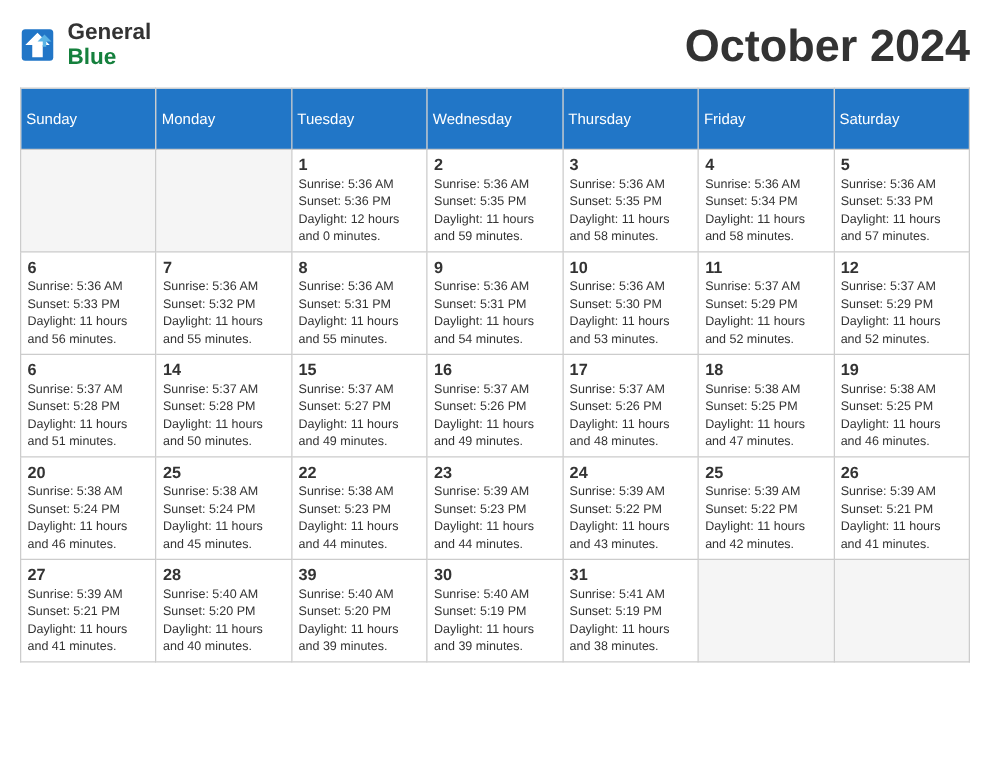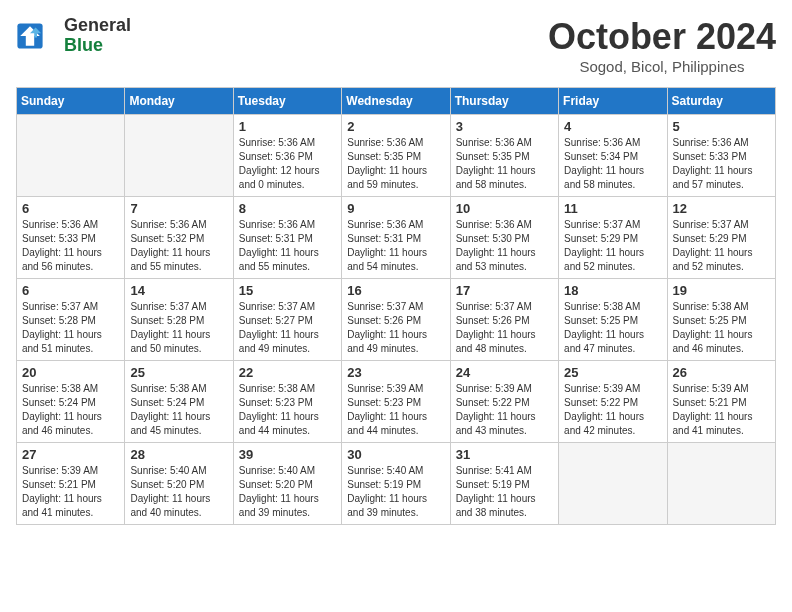--- a/index.html
+++ b/index.html
@@ -12,21 +12,21 @@
     }
     .header {
       display: flex;
       justify-content: space-between;
       align-items: flex-start;
       margin-bottom: 12px;
     }
     .logo {
       display: flex;
       align-items: center;
-      gap: 20px;
+      gap: 10px;
     }
     .logo-text {
       font-size: 18px;
       font-weight: bold;
       color: #333;
       line-height: 1.1;
     }
     .logo-text span { color: #15803d; }
     .logo-icon {
       width: 28px;
@@ -46,22 +46,22 @@
     }
     table {
       width: 100%;
       border-collapse: collapse;
       table-layout: fixed;
     }
     th {
       background-color: #2176c7;
       color: #fff;
       font-size: 12px;
-      font-weight: bold;
-      padding: 6px 4px;
+      font-weight: normal;
+      padding: 17px 4px;
       text-align: left;
       border: 1px solid #ccc;
     }
     td {
       vertical-align: top;
       border: 1px solid #ccc;
       padding: 4px 5px;
       font-size: 10px;
       color: #333;
       height: 80px;
@@ -91,21 +91,20 @@
       <rect x="2" y="2" width="36" height="36" rx="4" fill="#2176c7"></rect>
       <polygon points="20,6 34,20 26,20 26,34 14,34 14,20 6,20" fill="white"></polygon>
       <polygon points="28,8 36,16 30,16 30,22 26,22 26,16 20,16" fill="#5ab4e5"></polygon>
     </svg>
     <div>
       <div class="logo-text">General<br><span>Blue</span></div>
     </div>
   </div>
   <div class="title-block">
     <div class="month-title">October 2024</div>
-    <div class="subtitle">Sogod, Bicol, Philippines</div>
   </div>
 </div>
 
 <table>
   <thead>
     <tr>
       <th>Sunday</th>
       <th>Monday</th>
       <th>Tuesday</th>
       <th>Wednesday</th>

